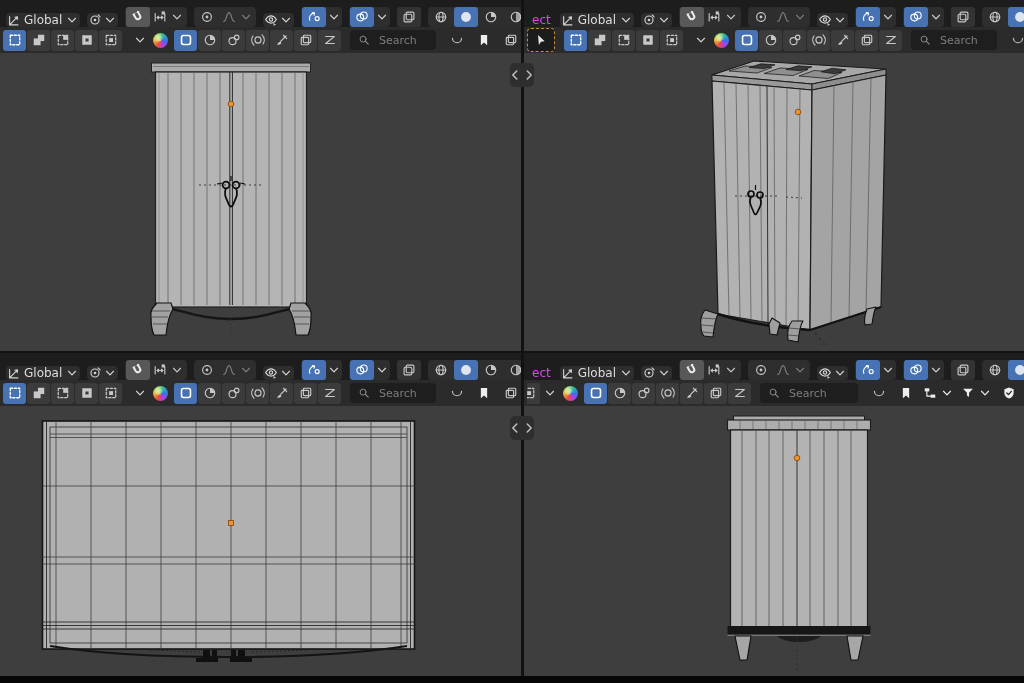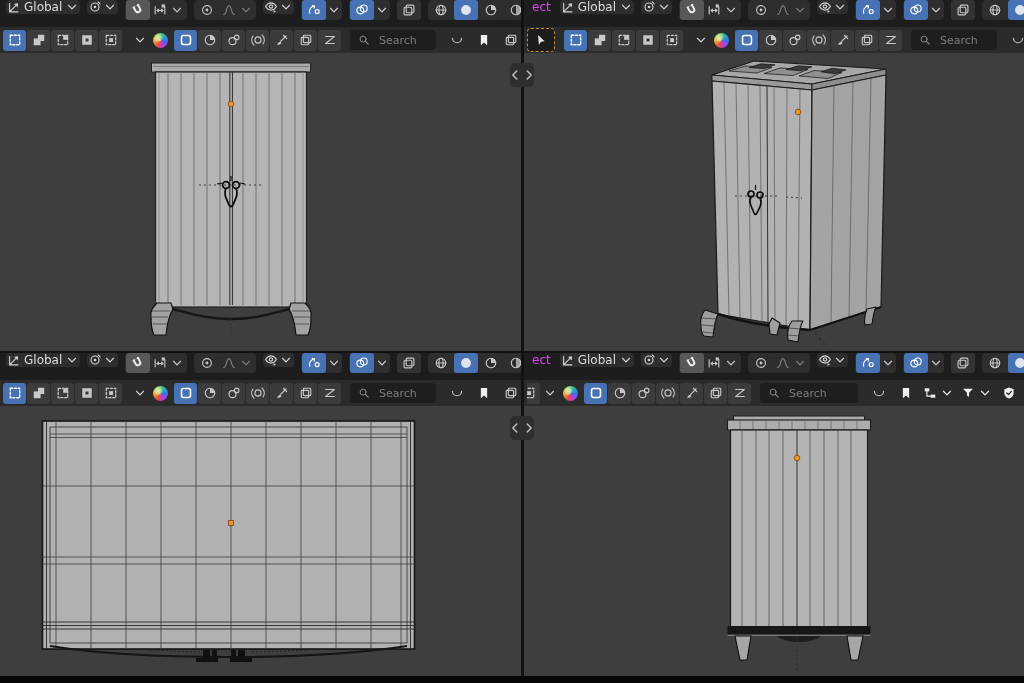--- a/index.html
+++ b/index.html
@@ -9,21 +9,21 @@
   #q-tl{left:0;top:0;width:521px;height:351px;}
   #q-tr{left:524px;top:0;width:500px;height:351px;}
   #q-bl{left:0;top:353px;width:521px;height:323px;}
   #q-br{left:524px;top:353px;width:500px;height:323px;}
   .vdiv{position:absolute;left:521px;top:0;width:3px;height:676px;background:#121212;}
   .hdiv{position:absolute;left:0;top:351px;width:1024px;height:2px;background:#121212;}
   .bottombar{position:absolute;left:0;top:676px;width:1024px;height:7px;background:#060606;}
   .split-widget{position:absolute;left:510px;width:24px;height:24px;background:#2e2e2e;border-radius:5px;
                 display:flex;align-items:center;justify-content:center;gap:0;z-index:6;color:#bdbdbd;}
   
-  .hr1{height:27px;background:#1d1d1d;display:flex;align-items:flex-start;gap:7px;padding:0 6px;white-space:nowrap;}
+  .hr1{height:27px;background:#1d1d1d;display:flex;align-items:flex-end;gap:7px;padding:0 6px;white-space:nowrap;}
   .hr2{height:26px;background:#2b2b2b;display:flex;align-items:center;gap:3px;padding:0 3px;white-space:nowrap;}
   .hr1>*,.hr2>*{flex:0 0 auto;}
   .vp{position:relative;height:calc(100% - 53px);background:#3e3e3e;}
   .vp svg{display:block;}
   
   .b{height:20px;min-width:20px;display:inline-flex;align-items:center;justify-content:center;
      gap:3px;border-radius:3px;padding:0 2px;color:#c8c8c8;background:transparent;}
   .grp{display:inline-flex;align-items:center;background:#2e2e2e;border-radius:4px;padding:0 1px;gap:1px;}
   .grp .b{background:#2e2e2e;border-radius:3px;}
   .b.blue{background:#4772b3;color:#ffffff;}

